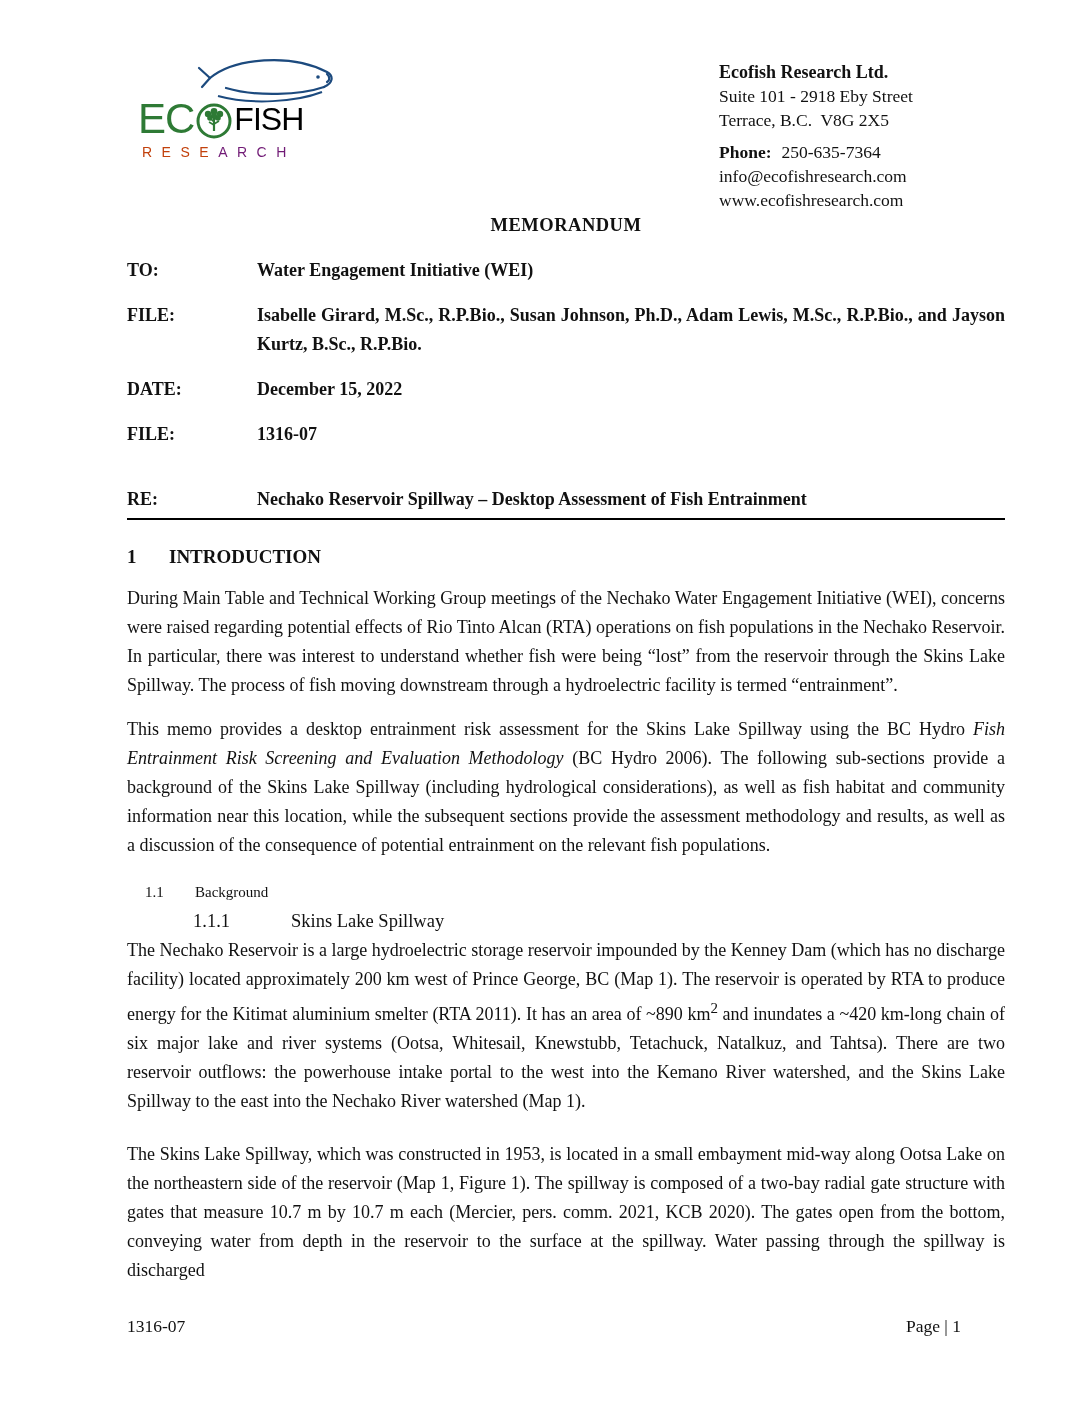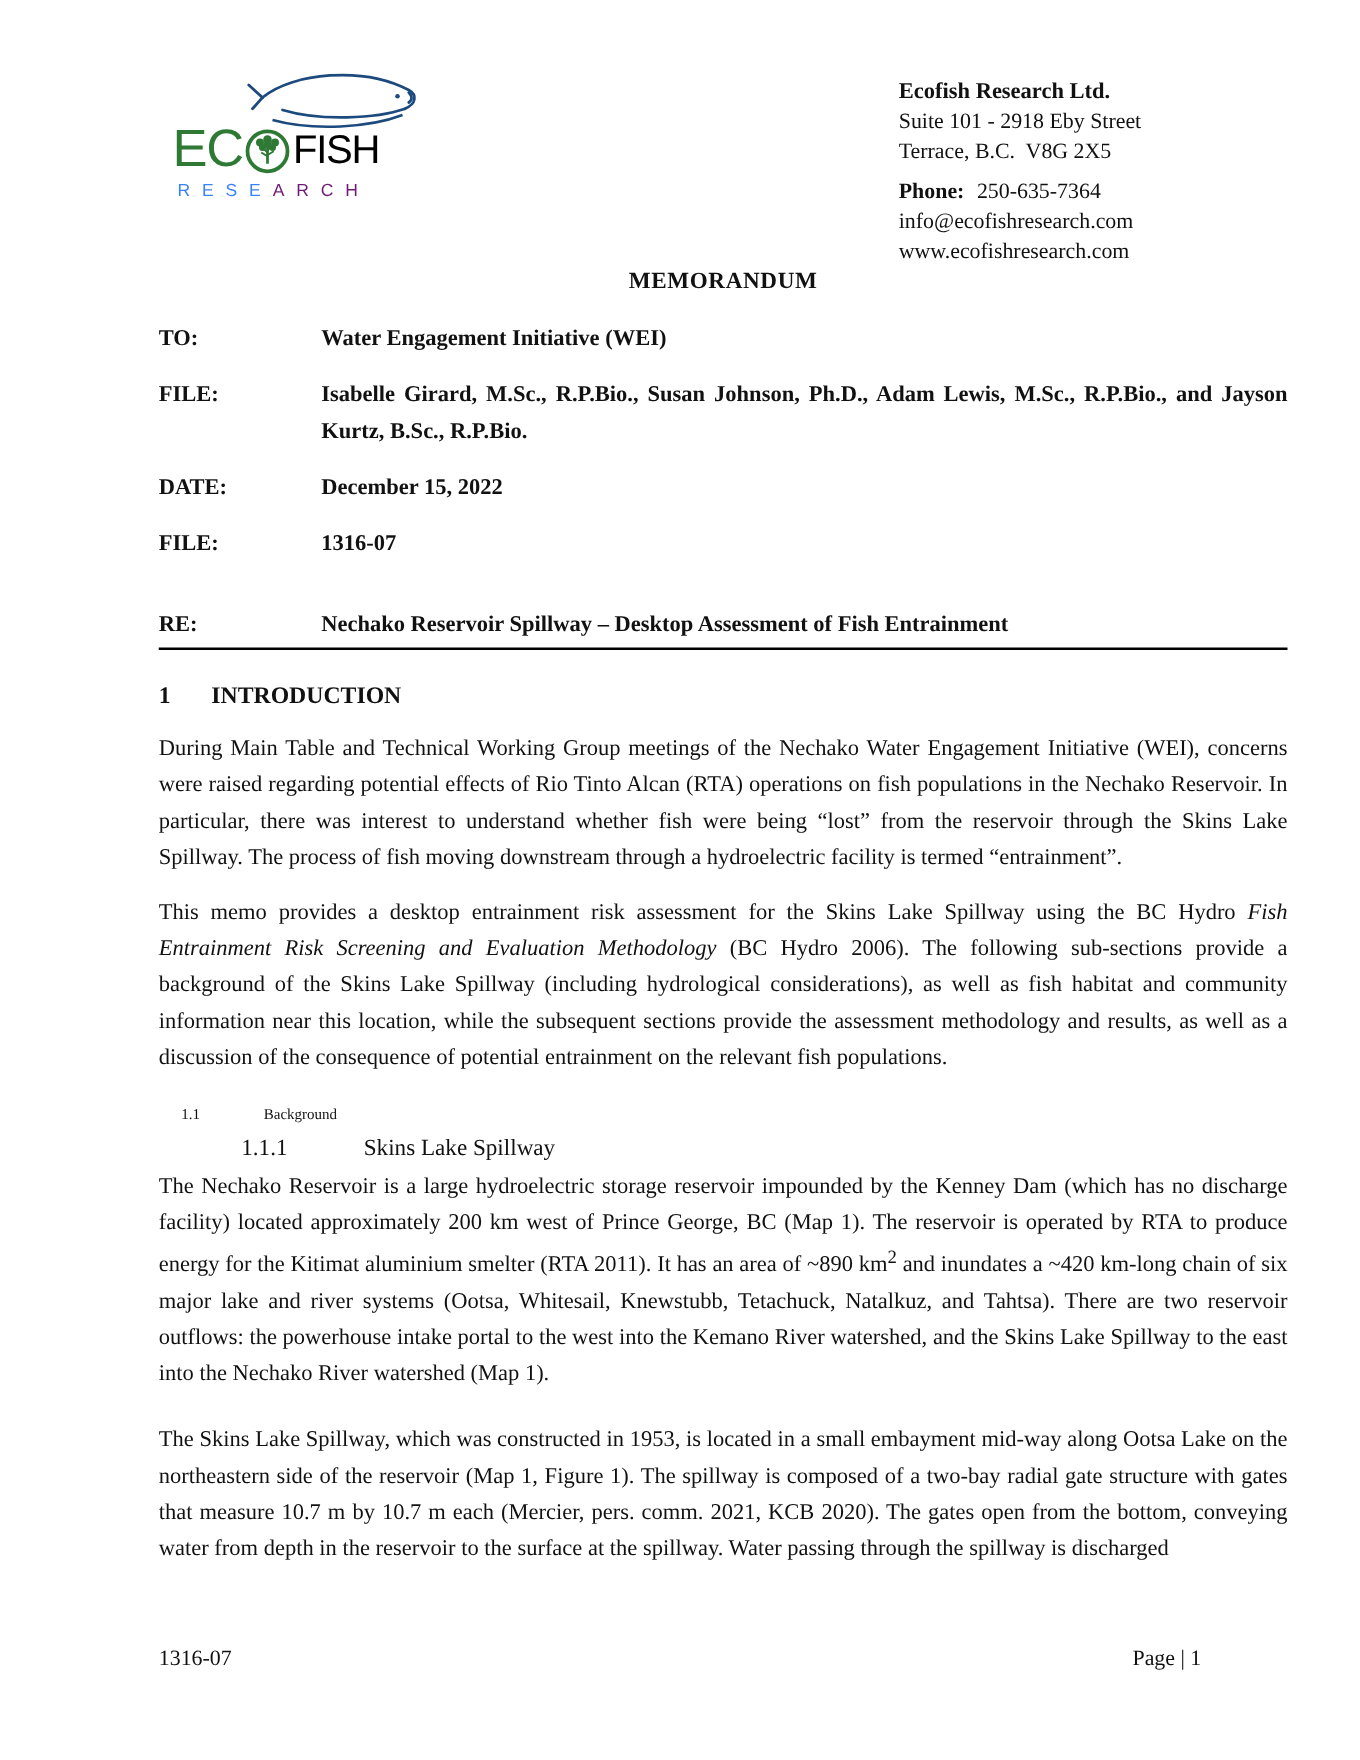--- a/index.html
+++ b/index.html
@@ -22,48 +22,48 @@
   .logo-eco {
     font-family: "Liberation Sans", sans-serif;
     font-size: 42px; font-weight: 500; letter-spacing: -1px; color: #2e7a35;
   }
   .logo-fish {
     font-family: "Liberation Sans", sans-serif;
     font-size: 32px; font-weight: 500; letter-spacing: -1px; color: #000000;
   }
   .logo-o { display: inline-block; width: 38px; height: 38px; margin: 0 1px; position: relative; top: 2px; }
   .logo-research { margin-top: 4px; margin-left: 4px; font-family: "Liberation Sans", sans-serif; font-size: 14px; letter-spacing: 9.5px; white-space: nowrap; }
-  .research-left { color: #3b82f6; }
+  .research-left { color: #c2410c; }
   .research-right { color: #701a75; }
 
   .contact { position: absolute; left: 719px; top: 60px; font-size: 17.5px; line-height: 24px; }
   .contact-company { font-weight: bold; font-size: 18px; }
   .contact-gap { height: 8px; }
   .contact-phone-label { font-weight: bold; margin-right: 10px; }
   .keep-space { white-space: pre-wrap; }
 
   
-  .content { padding: 215px 58px 0 127px; }
+  .content { padding: 215px 83px 0 127px; }
 
   .memo-title { text-align: center; font-weight: bold; font-size: 18.5px; margin-bottom: 20px; letter-spacing: 0.5px; }
 
   .memo-grid { display: grid; grid-template-columns: 130px 1fr; row-gap: 16px; font-weight: bold; font-size: 18px; line-height: 29px; }
   .memo-label { }
   .memo-value { text-align: justify; }
 
   .re-row { display: grid; grid-template-columns: 130px 1fr; font-weight: bold; font-size: 18px; margin-top: 40px; padding-bottom: 8px; border-bottom: 2.5px solid #000; }
 
   .section-h1 { display: flex; font-weight: bold; font-size: 19px; margin-top: 26px; margin-bottom: 16px; }
   .section-h1 .num { width: 42px; }
 
   p.body-para { font-size: 18px; line-height: 29px; text-align: justify; margin-bottom: 15px; }
   p.body-para:last-of-type { margin-bottom: 0; }
   .italic { font-style: italic; }
 
-  .section-h2 { display: flex; font-size: 12px; margin-top: 24px; margin-bottom: 10px; padding-left: 18px; gap: 16px; }
+  .section-h2 { display: flex; font-size: 15px; margin-top: 24px; margin-bottom: 10px; padding-left: 18px; }
   .section-h2 .num { width: 50px; }
   .section-h2 .h2-label { }
 
   .section-h3 { display: flex; font-size: 18.5px; margin-top: 6px; margin-bottom: 4px; padding-left: 66px; gap: 36px; }
   .section-h3 .num { width: 62px; }
 
   
   .footer { position: absolute; left: 127px; right: 127px; top: 1316px; display: flex; justify-content: space-between; font-size: 17.5px; }
 </style>
 </head>

